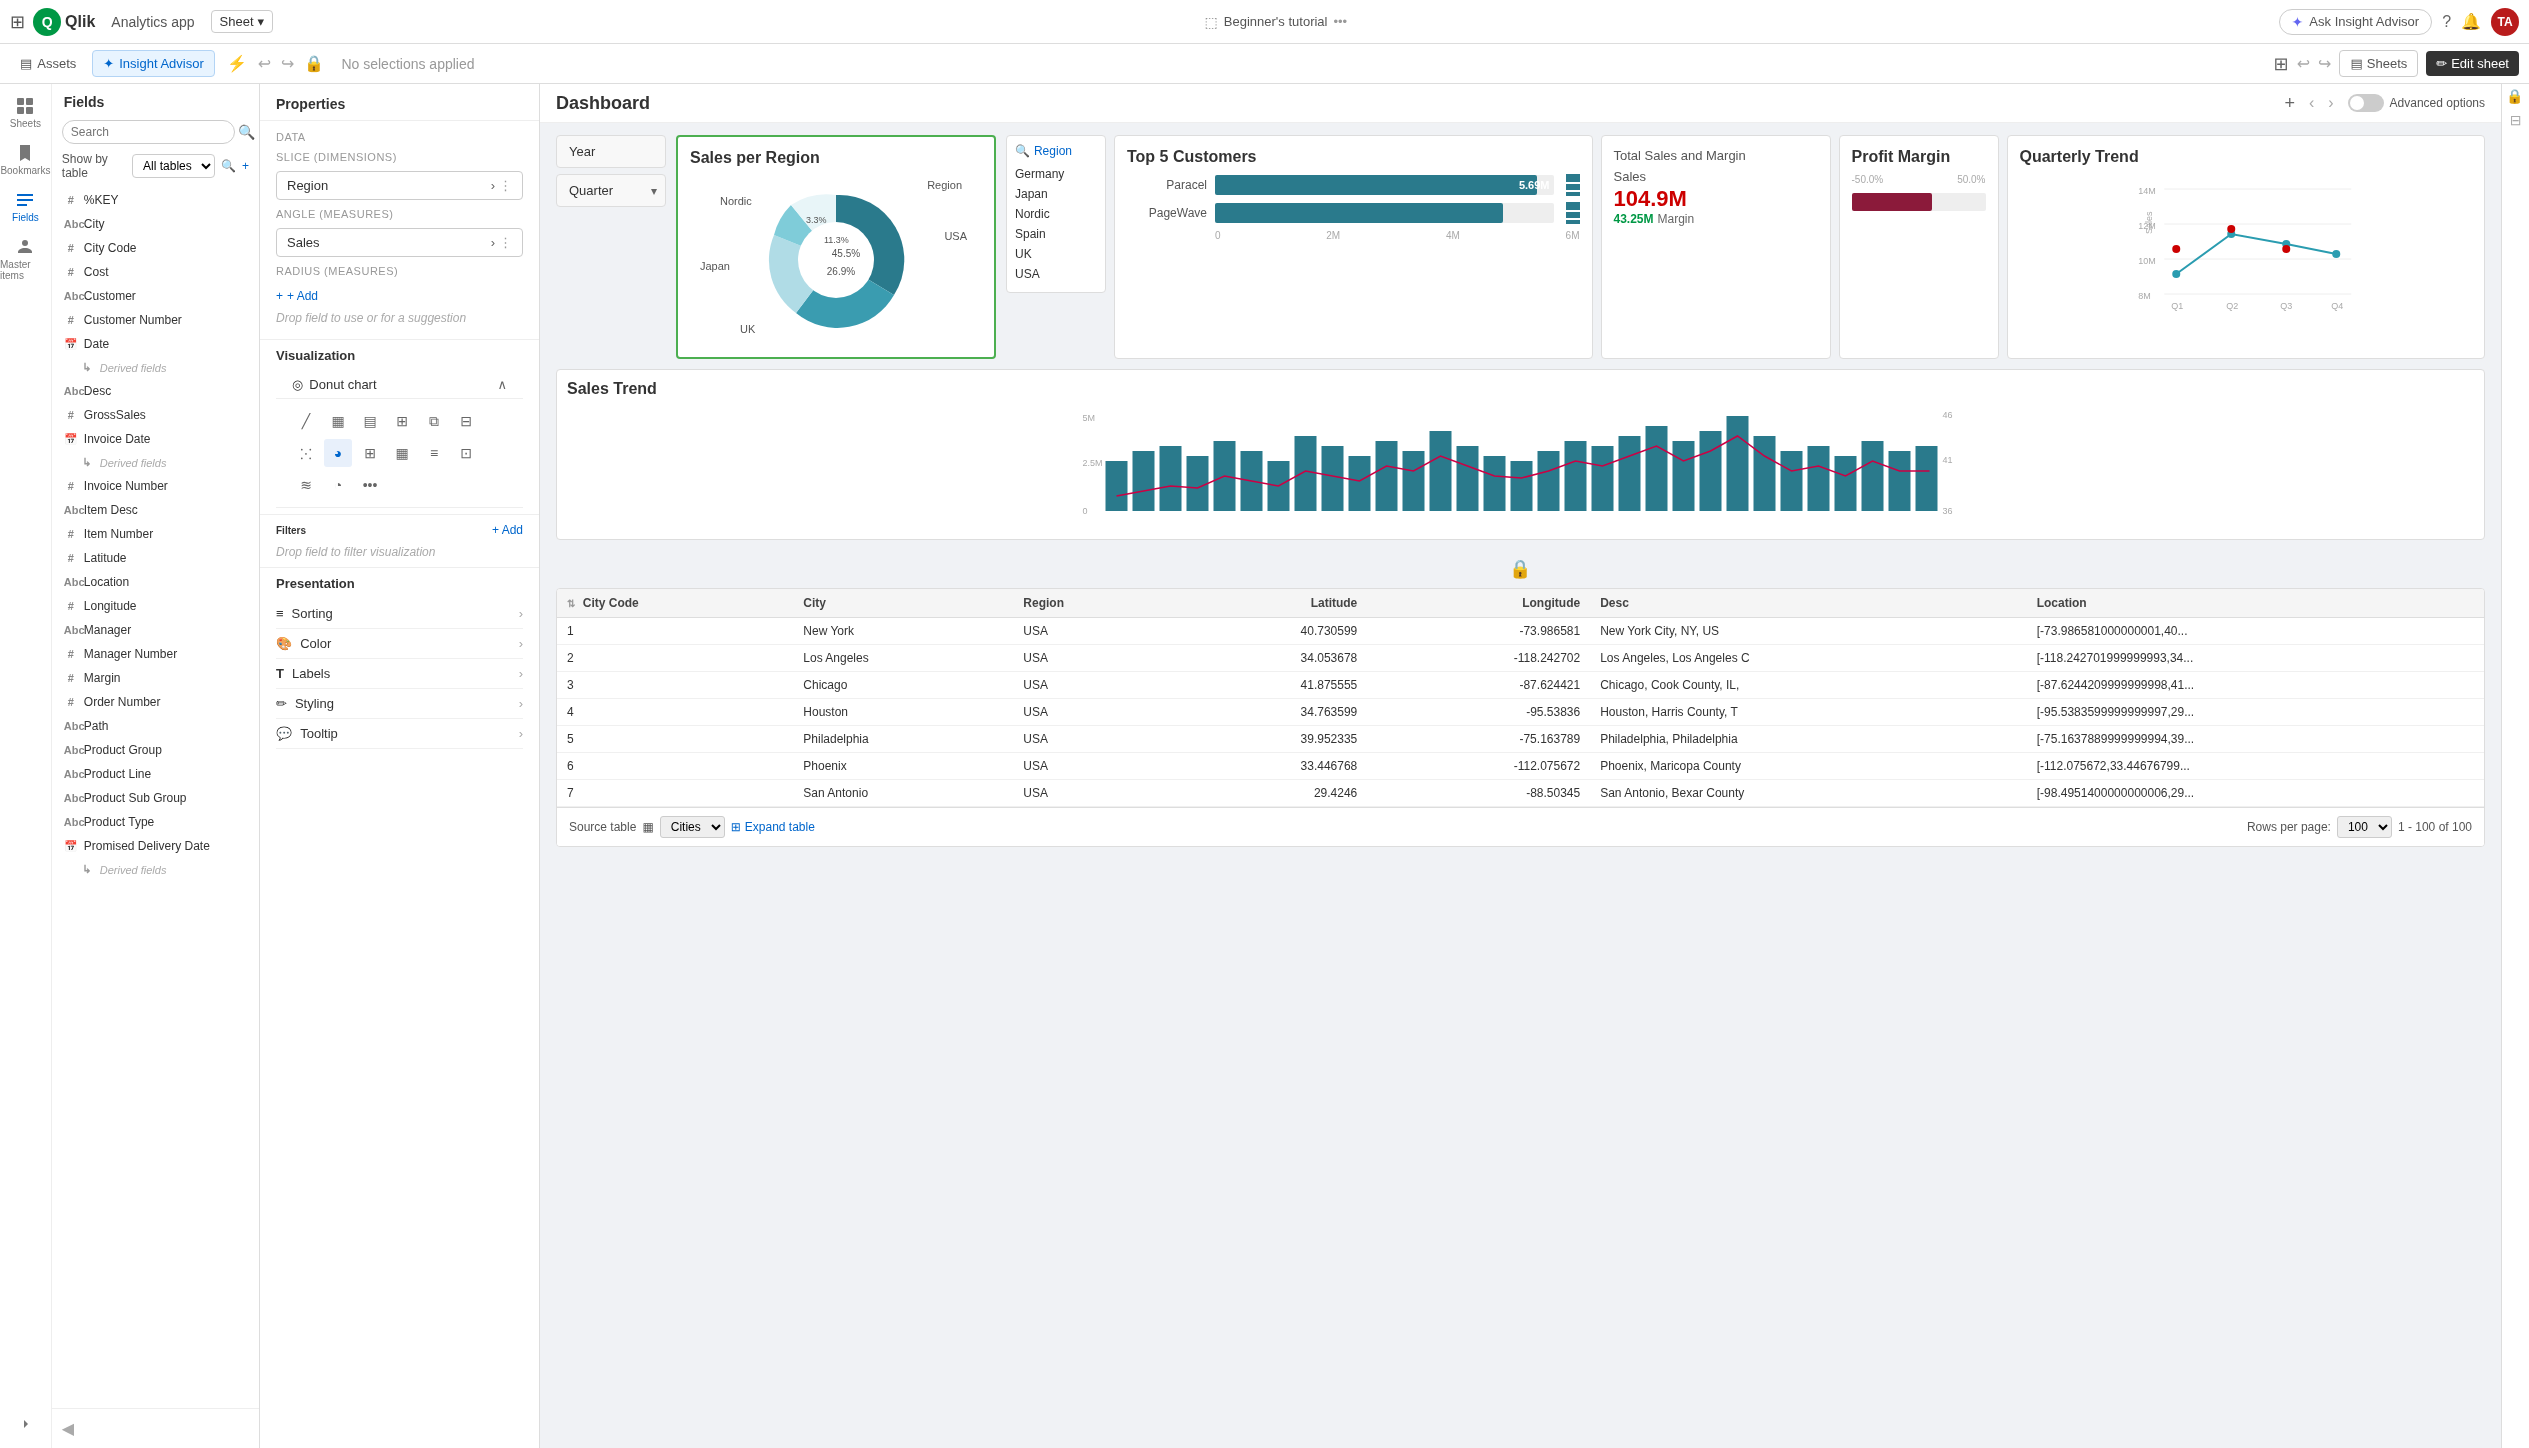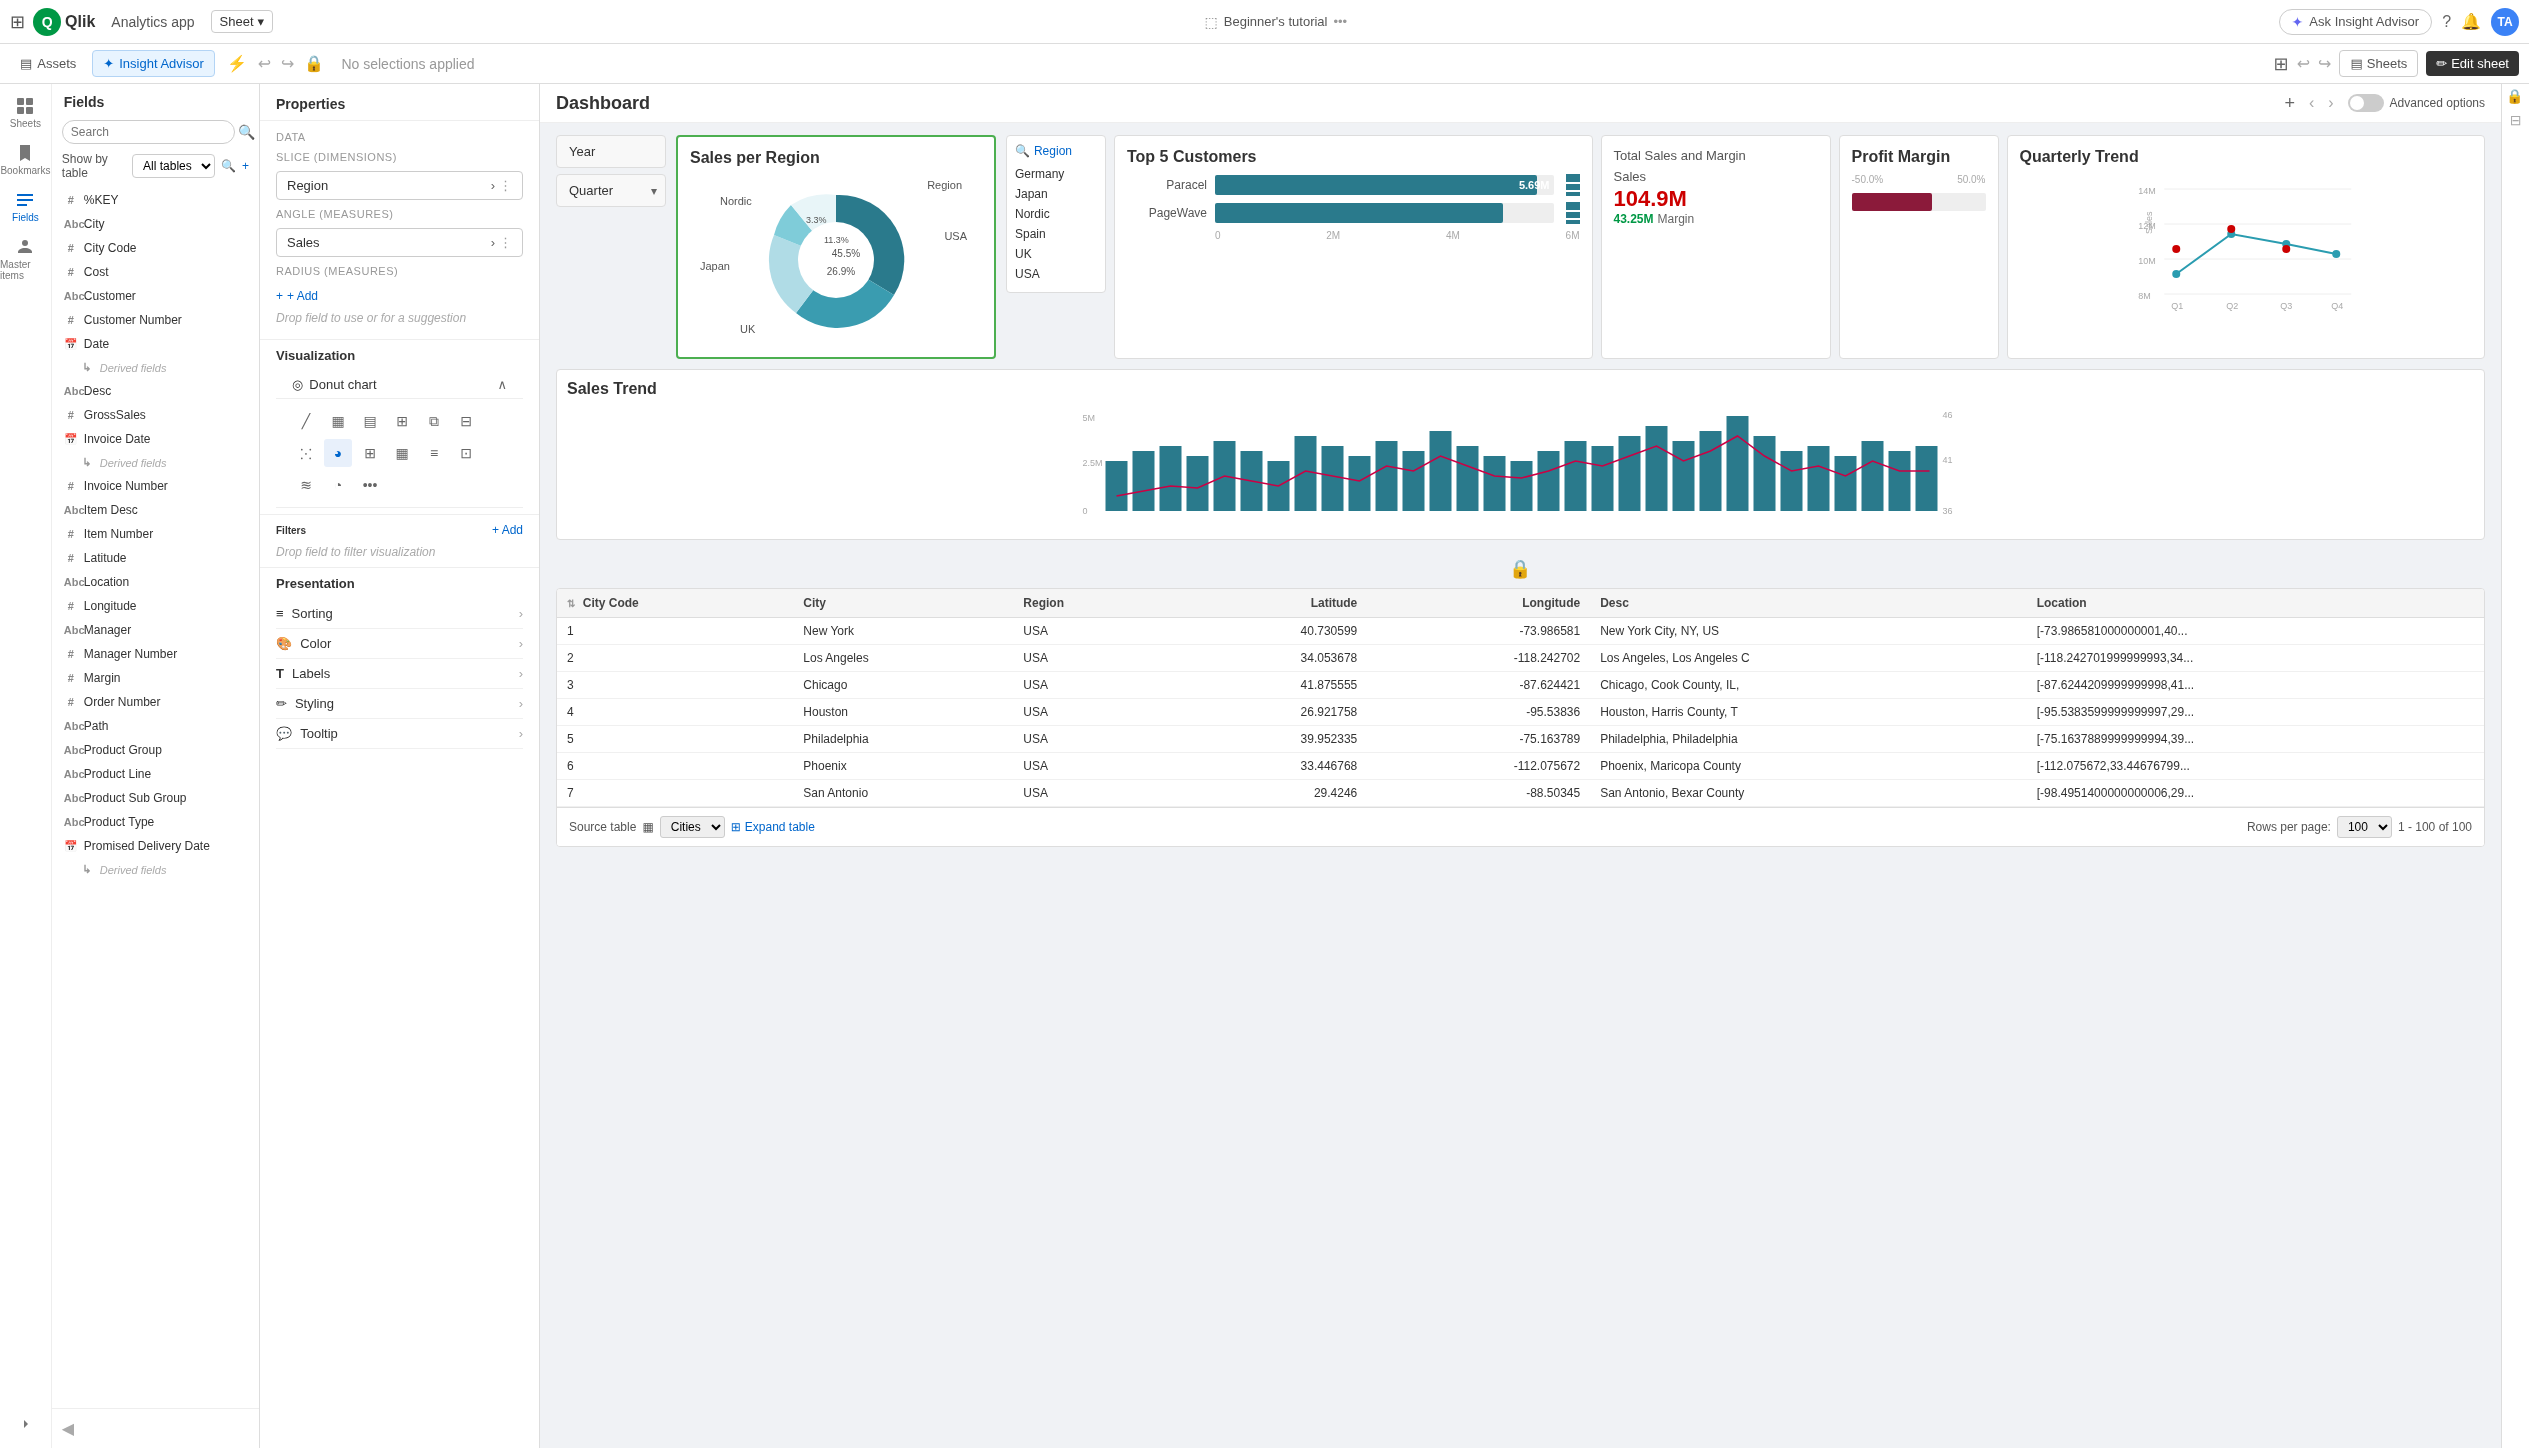--- a/index.html
+++ b/index.html
@@ -24,21 +24,21 @@
     .tutorial-label { font-size: 13px; color: #555; }
     .dots-icon { color: #999; cursor: pointer; }
     .nav-right { display: flex; align-items: center; gap: 10px; margin-left: auto; }
     .insight-advisor-btn {
       display: flex; align-items: center; gap: 6px; border: 1px solid #ccc;
       border-radius: 20px; padding: 4px 12px; font-size: 13px; color: #555;
       cursor: pointer; background: #fff;
     }
     .insight-advisor-btn .ai-icon { color: #6366f1; font-size: 14px; }
     .nav-icon { color: #666; font-size: 16px; cursor: pointer; }
-    .avatar { width: 28px; height: 28px; border-radius: 50%; background: #3b82f6; display: flex; align-items: center; justify-content: center; color: white; font-size: 12px; font-weight: 600; }
+    .avatar { width: 28px; height: 28px; border-radius: 50%; background: #b91c1c; display: flex; align-items: center; justify-content: center; color: white; font-size: 12px; font-weight: 600; }
 
     
     .second-nav {
       display: flex; align-items: center; background: #fff; height: 40px;
       border-bottom: 1px solid #ddd; padding: 0 10px; gap: 6px;
     }
     .assets-tab, .insight-tab {
       display: flex; align-items: center; gap: 5px; padding: 5px 10px;
       border-radius: 4px; font-size: 13px; cursor: pointer;
     }
@@ -874,21 +874,21 @@
               <td>USA</td>
               <td class="num">41.875555</td>
               <td class="num">-87.624421</td>
               <td>Chicago, Cook County, IL,</td>
               <td>[-87.6244209999999998,41...</td>
             </tr>
             <tr>
               <td>4</td>
               <td>Houston</td>
               <td>USA</td>
-              <td class="num">26.921758</td>
+              <td class="num">34.763599</td>
               <td class="num">-95.53836</td>
               <td>Houston, Harris County, T</td>
               <td>[-95.5383599999999997,29...</td>
             </tr>
             <tr>
               <td>5</td>
               <td>Philadelphia</td>
               <td>USA</td>
               <td class="num">39.952335</td>
               <td class="num">-75.163789</td>

